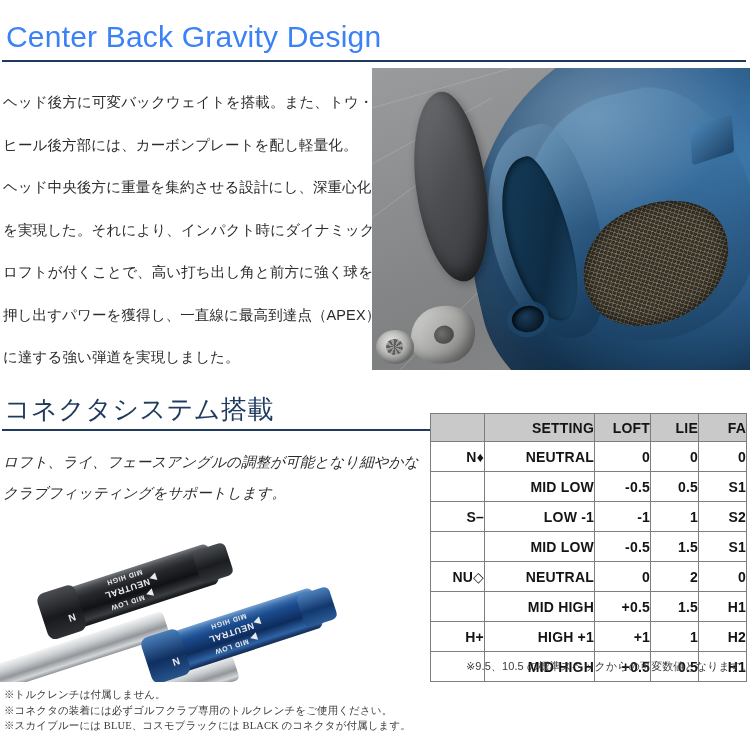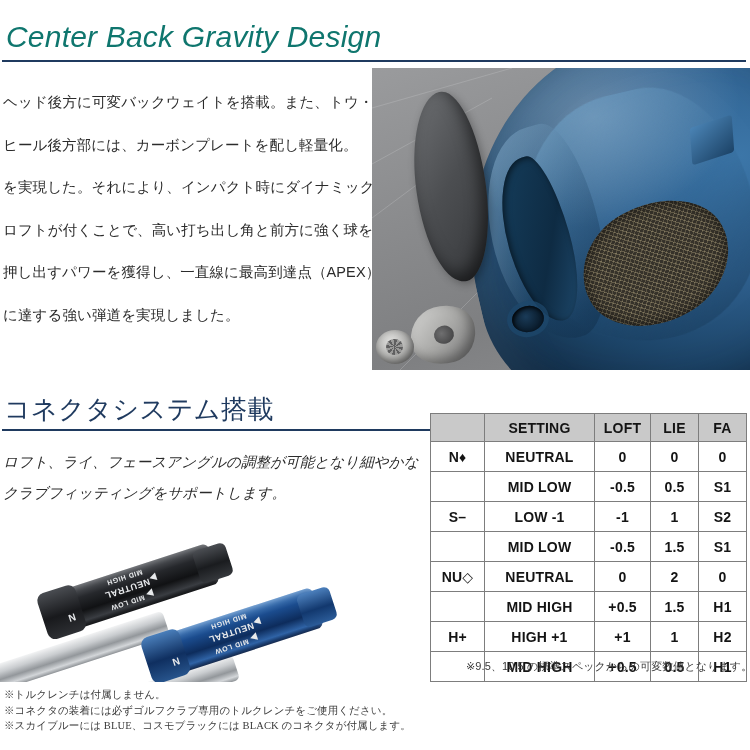--- a/index.html
+++ b/index.html
@@ -21,25 +21,24 @@
     height: 750px;
   }
 
   
   .title-1 {
     position: absolute;
     left: 6px;
     top: 18px;
     font-size: 30px;
     line-height: 38px;
-    color: #0f766e;
+    color: #3b82f6;
     letter-spacing: 0.2px;
     font-weight: 400;
     white-space: nowrap;
-    font-style: italic;
   }
   .rule-1 {
     position: absolute;
     left: 2px;
     top: 60px;
     width: 744px;
     height: 2px;
     background: #1f3a5f;
   }
 
@@ -376,21 +375,21 @@
     width: 316px;
   }
   table.spec {
     border-collapse: collapse;
     width: 316px;
     table-layout: fixed;
   }
   table.spec th, table.spec td {
     border: 1px solid #7d7d7d;
     height: 29px;
-    text-align: center;
+    text-align: right;
     vertical-align: middle;
     font-size: 14px;
     font-weight: 700;
     color: #141414;
     padding: 0;
     letter-spacing: .2px;
   }
   table.spec thead th {
     background: #c9c9c9;
     height: 27px;
@@ -433,20 +432,21 @@
 <body>
 
 <div class="page">
 
   <div class="title-1">Center Back Gravity Design</div>
   <div class="rule-1"></div>
 
   <div class="body-1">
     <div class="ln">ヘッド後方に可変バックウェイトを搭載。また、トウ・</div>
     <div class="ln">ヒール後方部には、カーボンプレートを配し軽量化。</div>
+    <div class="ln">ヘッド中央後方に重量を集約させる設計にし、深重心化</div>
     <div class="ln">を実現した。それにより、インパクト時にダイナミック</div>
     <div class="ln">ロフトが付くことで、高い打ち出し角と前方に強く球を</div>
     <div class="ln">押し出すパワーを獲得し、一直線に最高到達点（APEX）</div>
     <div class="ln">に達する強い弾道を実現しました。</div>
   </div>
 
   <div class="hero">
     <div class="bg-grad"></div>
     <svg class="wire" viewBox="0 0 378 302" preserveAspectRatio="none">
       <path d="M0 40 L140 0" stroke="#c9cacc" stroke-width="1" fill="none"></path>

